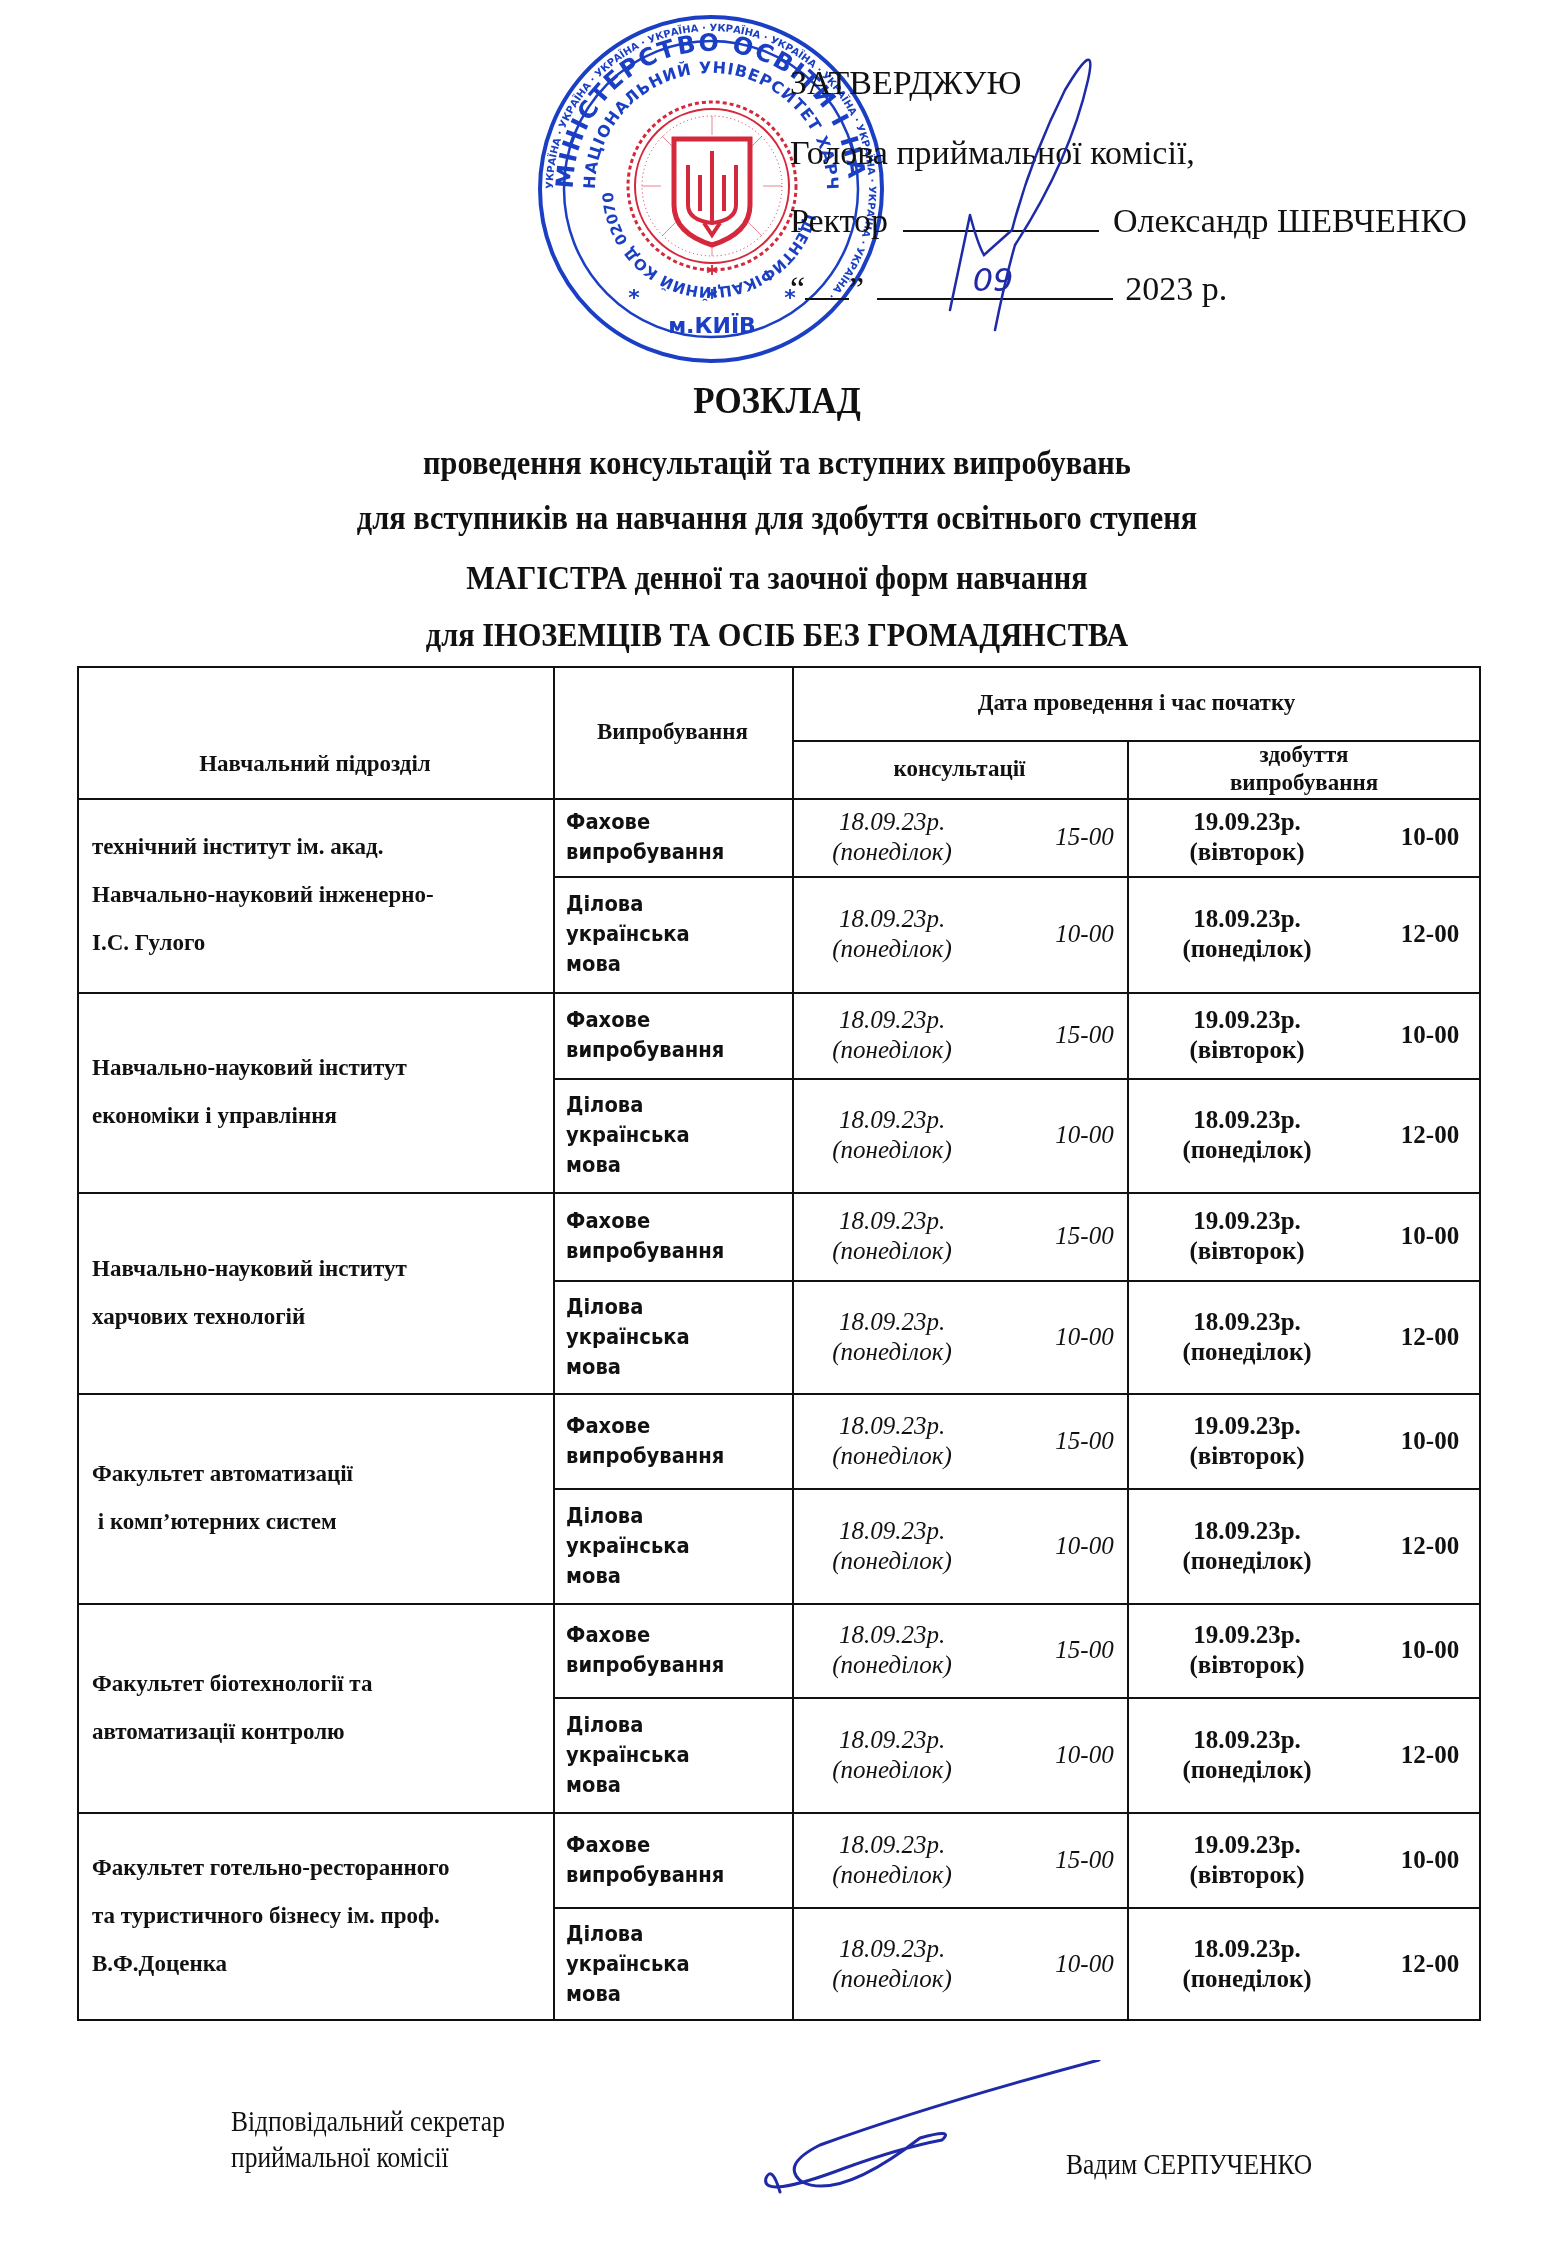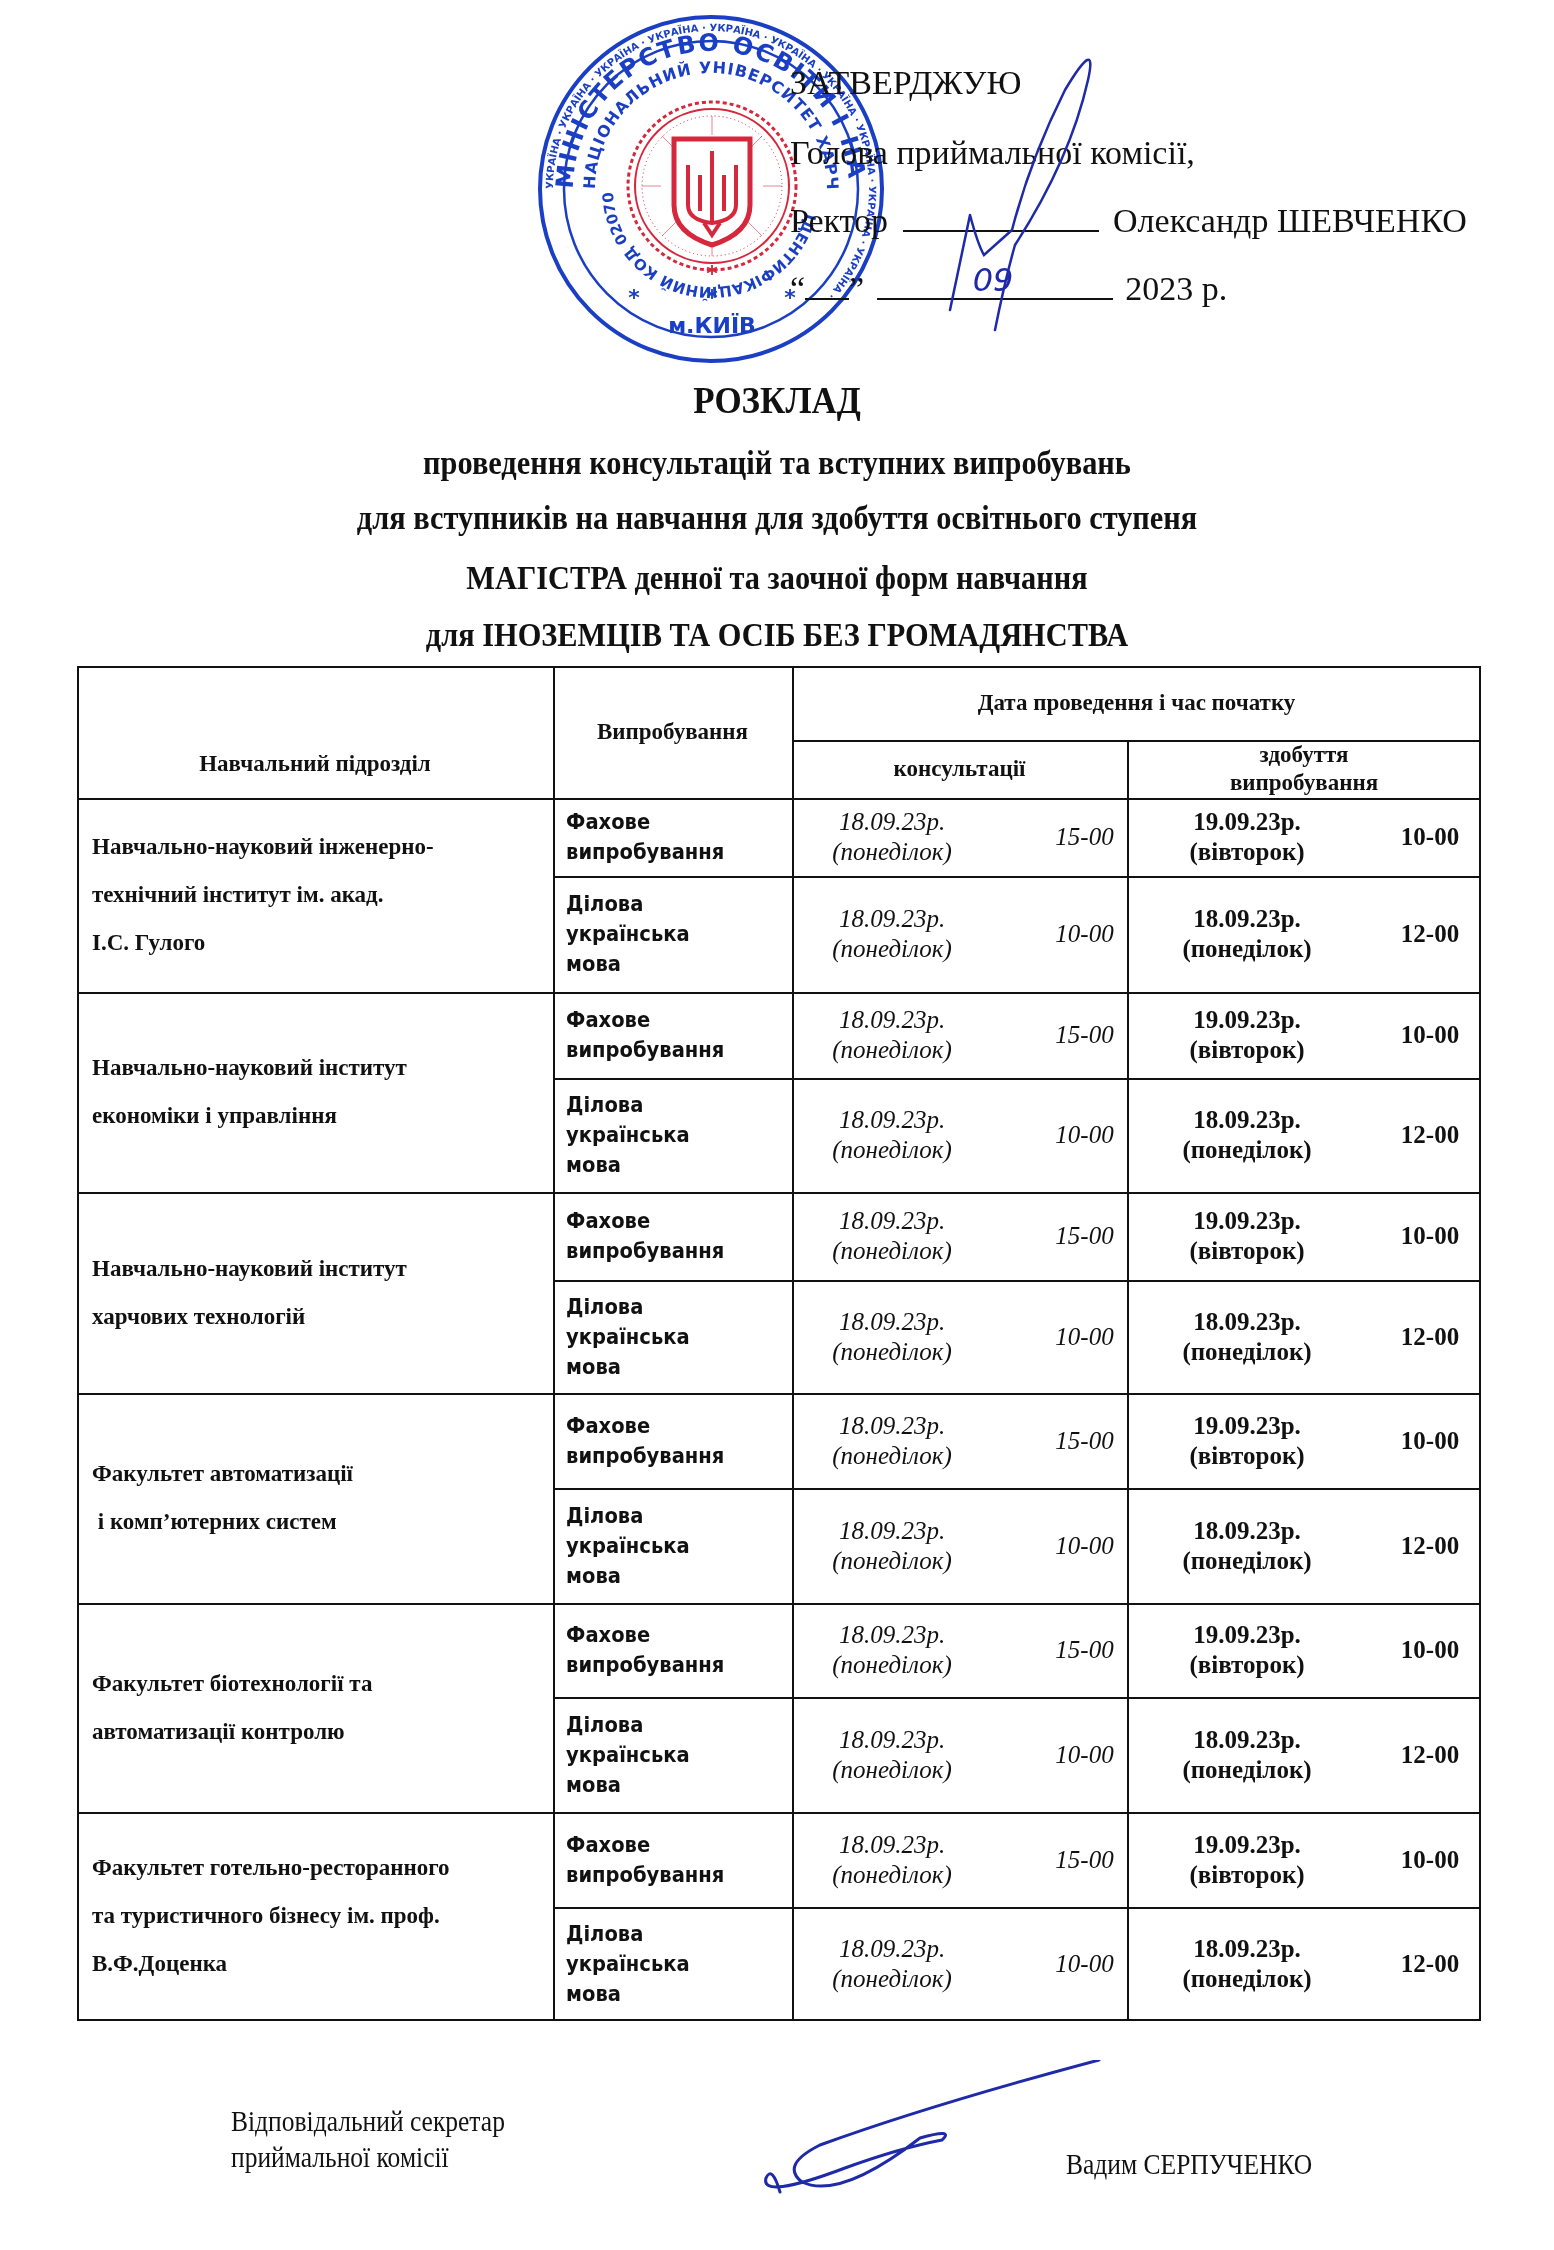--- a/index.html
+++ b/index.html
@@ -127,21 +127,21 @@
   <div class="cell hdr" style="left:476px;top:0;width:239px;height:132px;">Випробування</div>
   <div class="cell hdr" style="left:715px;top:0;width:689px;height:74px;">Дата проведення і час початку</div>
   <div class="cell hdr" style="left:715px;top:74px;width:335px;height:58px;">консультації</div>
   <div class="cell hdr col" style="left:1050px;top:74px;width:354px;height:58px;justify-content:center;">
     <span>здобуття</span>
     <span>випробування</span>
   </div>
 </div>
 
 <div id="table-body" class="abs" style="left:77px;top:666px;width:1404px;height:1354px;">
-    <div class="cell unit col" style="left:0px;top:132px;width:476px;height:194px;justify-content:center;align-items:flex-start;white-space:pre;"><span style="display: block;">Навчально-науковий інженерно-</span><span style="display: block;">технічний інститут ім. акад.</span><span style="display: block;">І.С. Гулого</span></div>
+    <div class="cell unit col" style="left:0px;top:132px;width:476px;height:194px;justify-content:center;align-items:flex-start;white-space:pre;"><span style="display: block;">технічний інститут ім. акад.</span><span style="display: block;">Навчально-науковий інженерно-</span><span style="display: block;">І.С. Гулого</span></div>
     <div class="cell test col" style="left:476px;top:132px;width:239px;height:78px;justify-content:center;align-items:flex-start;">
       <span style="display: block;">Фахове</span>
       <span style="display: block;">випробування</span>
     </div>
     <div class="cell cons-date col" style="left:715px;top:132px;width:200px;height:78px;justify-content:center;">
       <span style="display: block;">18.09.23р.</span>
       <span style="display: block;">(понеділок)</span>
     </div>
     <div class="cell cons-time" style="left:965px;top:132px;width:85px;height:78px;">
       <span style="display: block;">15-00</span>

